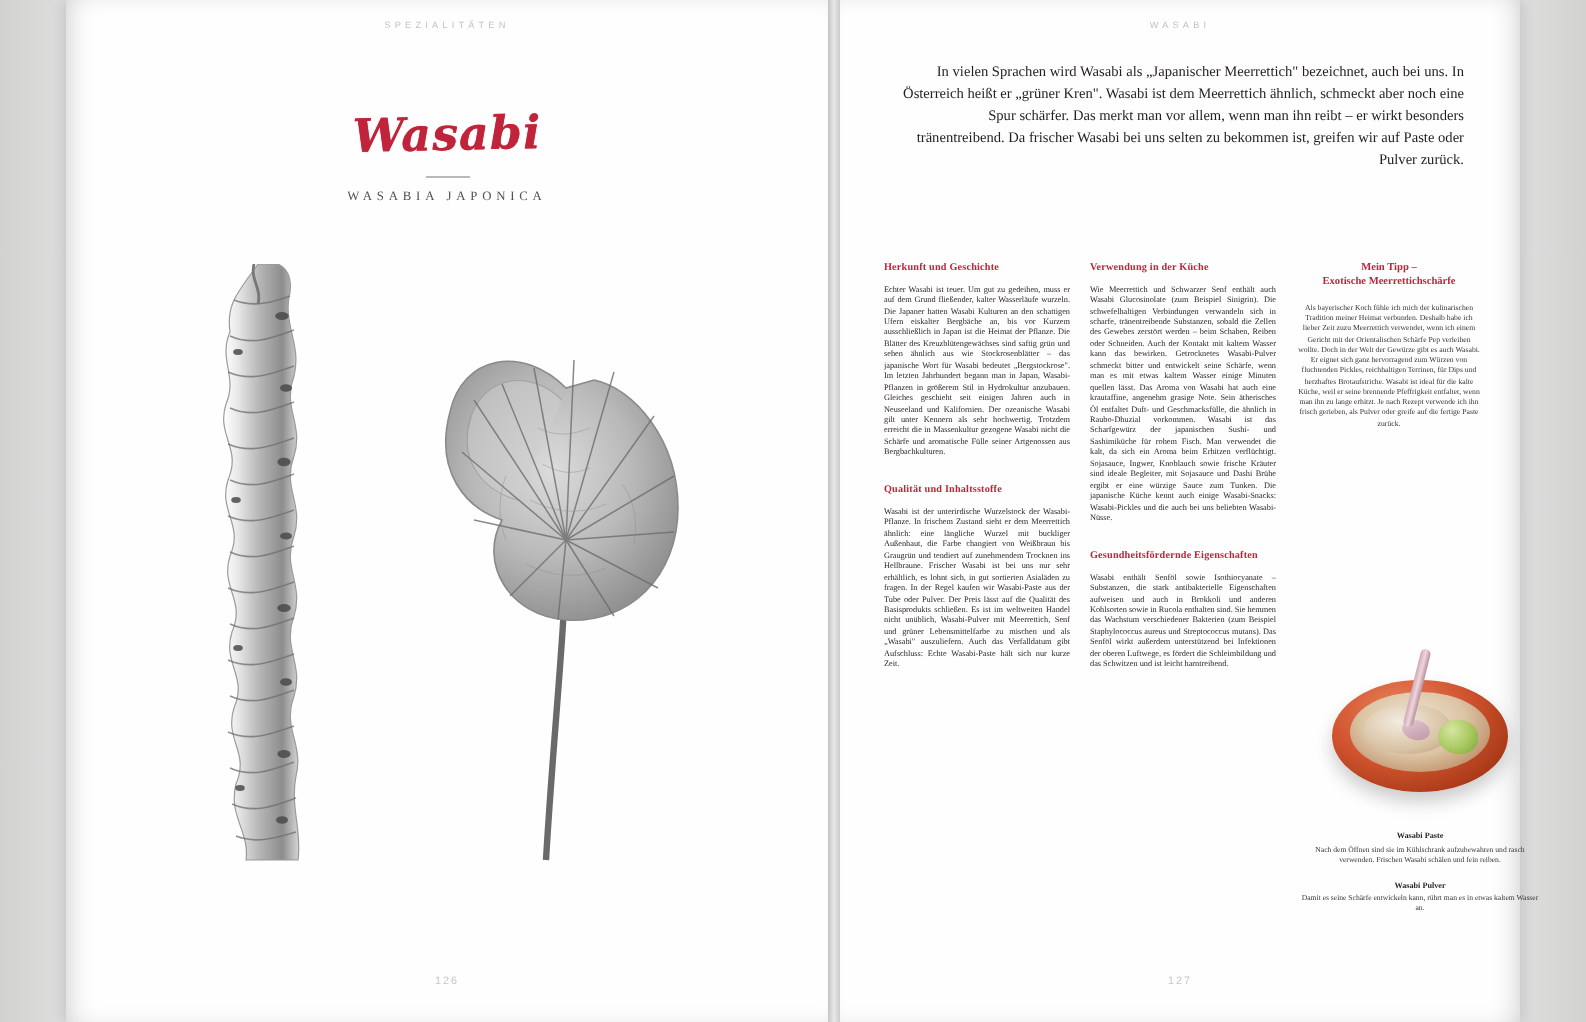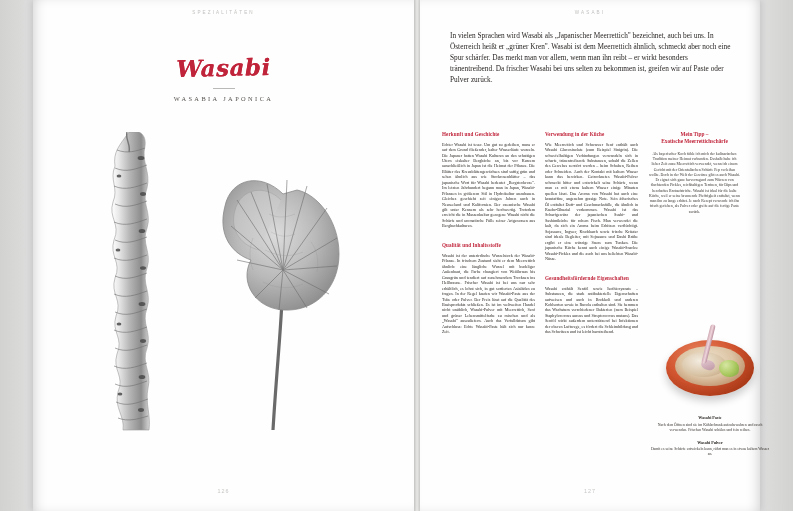--- a/index.html
+++ b/index.html
@@ -52,21 +52,21 @@
     text-transform:uppercase;
   }
 
   .art{position:absolute;top:118px;left:0;width:381px;height:340px;}
   .rhizome{position:absolute;left:72px;top:14px;width:54px;height:300px;}
   .leaf{position:absolute;left:178px;top:14px;width:150px;height:300px;}
 
   
   .intro{
     position:absolute;top:30px;left:30px;width:282px;
-    text-align:left;color:#231f1d;
+    text-align:right;color:#231f1d;
     font-size:7.3px;line-height:11.1px;
   }
   .cols{position:absolute;top:131px;left:22px;width:300px;display:flex;gap:10px;}
   .col{width:93px;}
   .col-tip{width:93px;text-align:center;}
   .h-sec{
     color:#c0243a;font-weight:bold;
     font-family:"Liberation Serif", serif;
     font-size:5.1px;letter-spacing:.1px;margin-bottom:4px;line-height:6.6px;
   }

